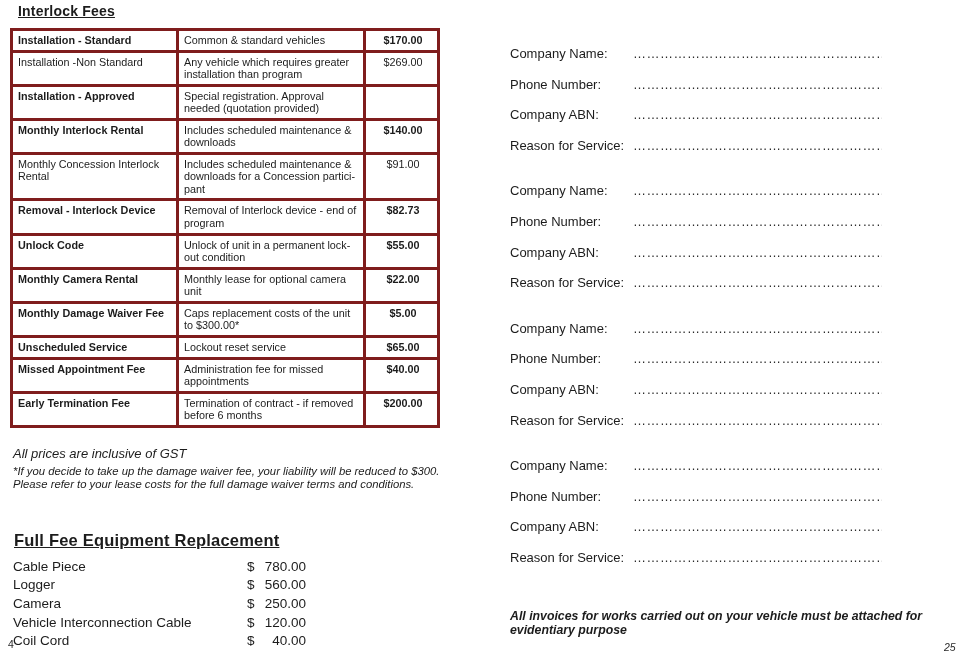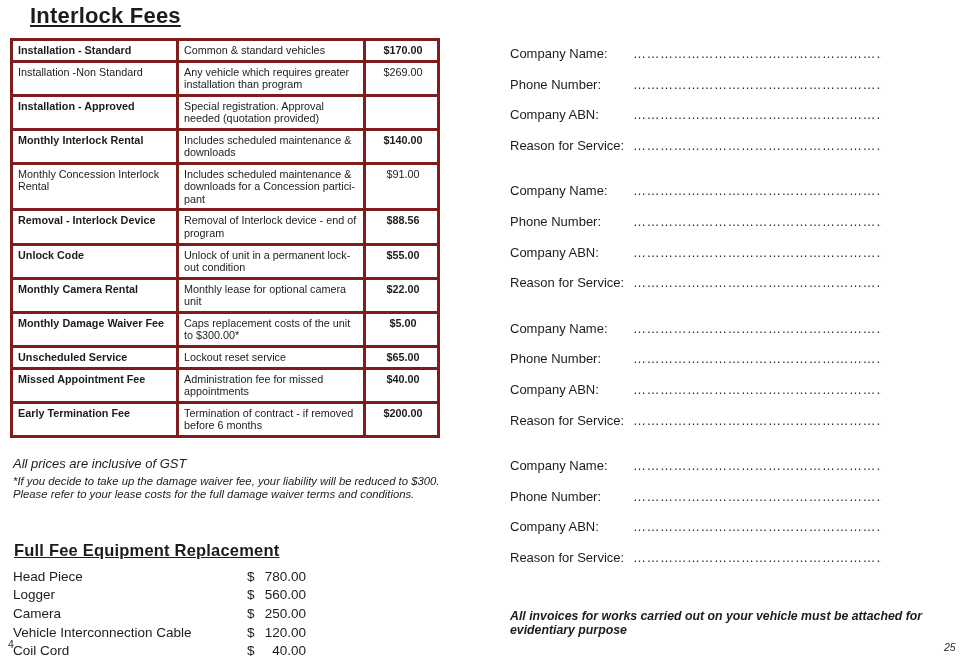--- a/index.html
+++ b/index.html
@@ -5,21 +5,21 @@
   html,body { margin:0; padding:0; }
   body {
     width:960px; height:660px; background:#ffffff; position:relative;
     font-family:"Liberation Sans", sans-serif; color:#1c1c1c; overflow:hidden;
   }
 
   
   .left-col { position:absolute; left:0; top:0; width:480px; }
 
   .doc-title {
-    margin:3px 0 0 30px; font-size:22px; font-weight:bold;
+    margin:3px 0 0 18px; font-size:14px; font-weight:bold;
     text-decoration:underline; letter-spacing:0.2px;
   }
 
   table.fees {
     border-collapse:collapse; margin:9px 0 0 10px; width:427px;
     table-layout:fixed;
   }
   table.fees td {
     border:3px solid #7f1d1d; vertical-align:top;
     font-size:10.8px; line-height:12.3px;
@@ -106,21 +106,21 @@
 Rental</td>
         <td class="c-desc">Includes scheduled maintenance &amp;
 downloads for a Concession partici-
 pant</td>
         <td class="c-price">$91.00</td>
       </tr>
       <tr>
         <td class="c-item">Removal - Interlock Device</td>
         <td class="c-desc">Removal of Interlock device - end of
 program</td>
-        <td class="c-price">$88.56</td>
+        <td class="c-price">$82.73</td>
       </tr>
       <tr>
         <td class="c-item">Unlock Code</td>
         <td class="c-desc">Unlock of unit in a permanent lock-
 out condition</td>
         <td class="c-price">$55.00</td>
       </tr>
       <tr>
         <td class="c-item">Monthly Camera Rental</td>
         <td class="c-desc">Monthly lease for optional camera
@@ -156,21 +156,21 @@
   <div class="notes">
     <p class="note-gst">All prices are inclusive of GST</p>
     <p class="note-waiver">*If you decide to take up the damage waiver fee, your liability will be reduced to $300.</p>
     <p class="note-waiver">Please refer to your lease costs for the full damage waiver terms and conditions.</p>
   </div>
 
   <h2 class="equip-title">Full Fee Equipment Replacement</h2>
 
   <div class="equip-list">
     <div class="equip-row">
-      <span class="equip-name">Head Piece</span>
+      <span class="equip-name">Cable Piece</span>
       <span class="equip-cur">$</span>
       <span class="equip-amt">780.00</span>
     </div>
     <div class="equip-row">
       <span class="equip-name">Logger</span>
       <span class="equip-cur">$</span>
       <span class="equip-amt">560.00</span>
     </div>
     <div class="equip-row">
       <span class="equip-name">Camera</span>

